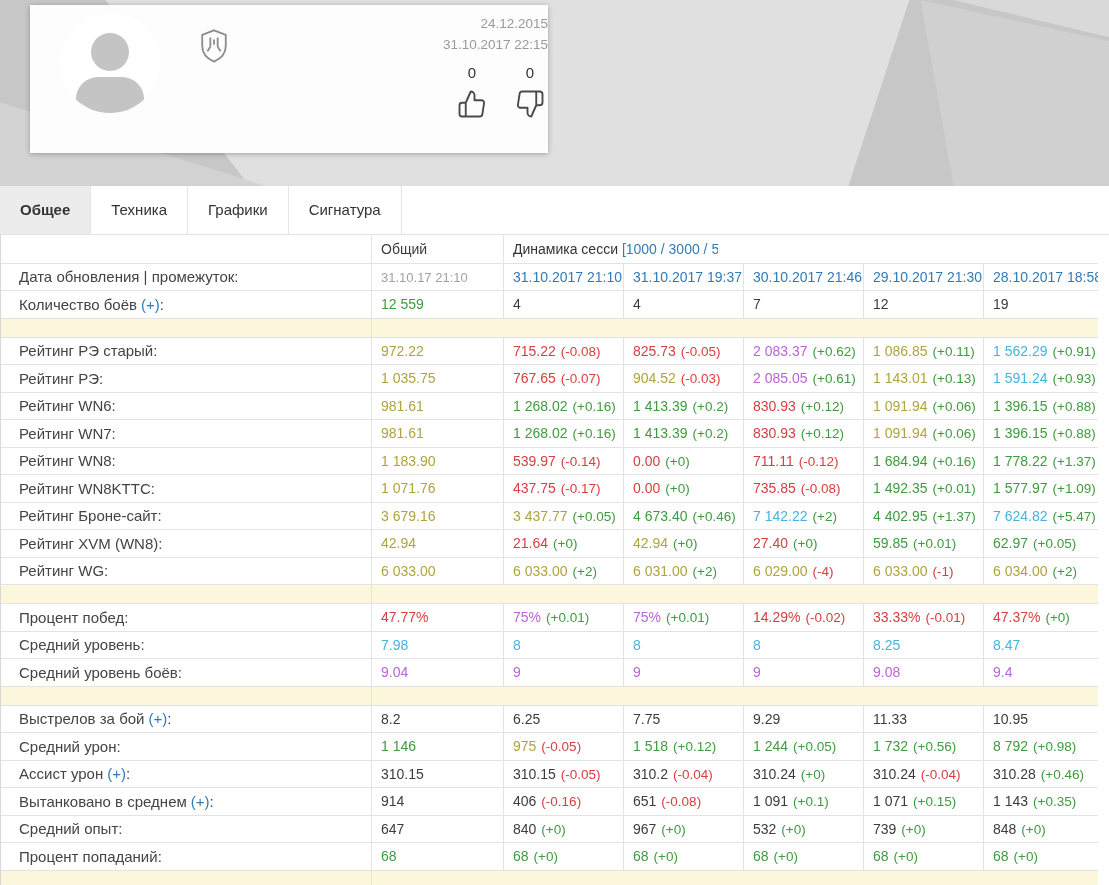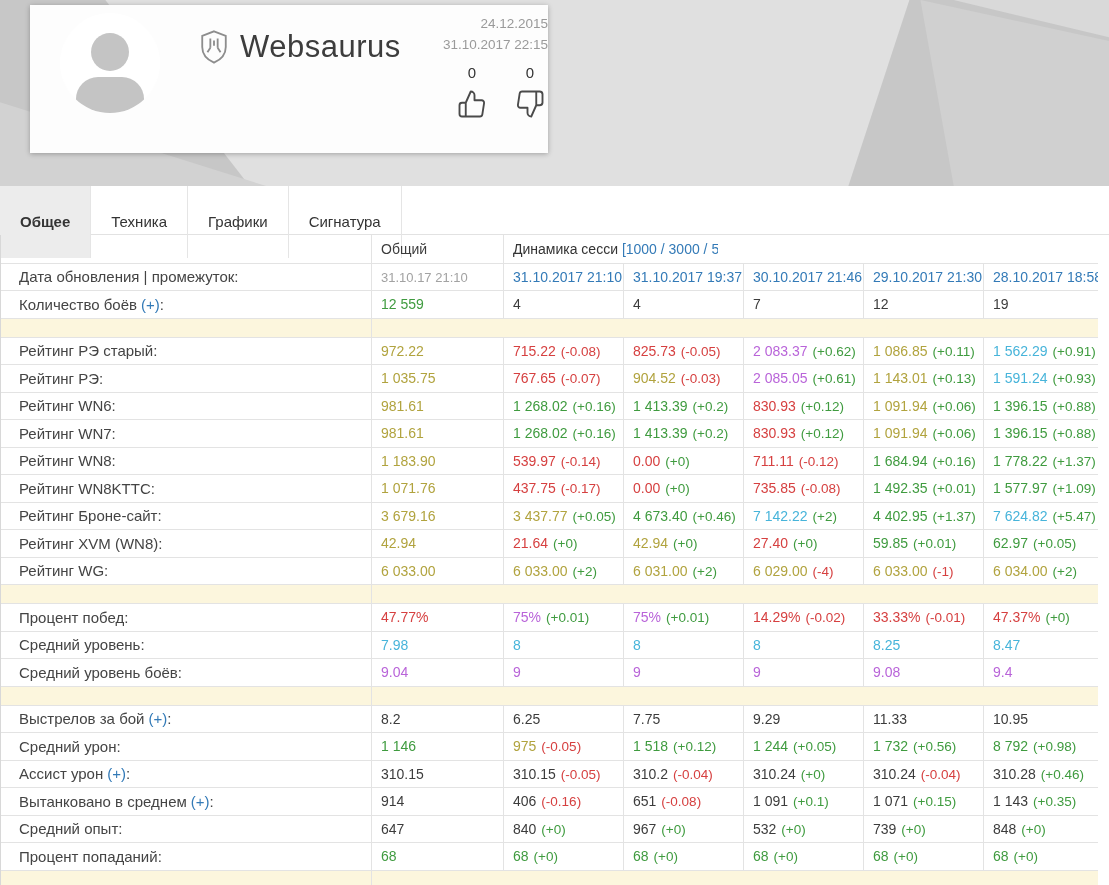--- a/index.html
+++ b/index.html
@@ -29,21 +29,21 @@
   .brand-title{font-size:31px;color:#3d3d3d;letter-spacing:.5px;}
   .card-right{position:absolute;right:0;top:8px;text-align:right;}
   .card-date{font-size:13.5px;color:#9a9a9a;line-height:21px;white-space:nowrap;}
   .votes{display:flex;justify-content:flex-end;gap:22px;margin-top:9px;}
   .vote{width:36px;display:flex;flex-direction:column;align-items:center;gap:8px;}
   .vote-num{font-size:15px;color:#333;}
   .vote svg{display:block;}
   
   .tabs{position:absolute;top:186px;left:0;width:1109px;height:49px;background:#fff;
     display:flex;border-bottom:1px solid #e2e2e2;box-sizing:border-box;}
-  .tab{height:48px;line-height:48px;padding:12px 20px;font-size:15px;color:#333;
+  .tab{height:48px;line-height:48px;padding:0 20px;font-size:15px;color:#333;
     border-right:1px solid #e5e5e5;cursor:pointer;white-space:nowrap;}
   .tab.active{background:var(--tab_active_bg,#ececec);font-weight:bold;}
   
   .table-wrap{position:absolute;top:235px;left:0;width:1098px;height:650px;overflow:hidden;}
   table{border-collapse:collapse;table-layout:fixed;width:1233px;}
   td{box-sizing:border-box;overflow:hidden;white-space:nowrap;}
   tr{border-bottom:1px solid var(--border,#e3e3e3);}
   .label-cell{padding-left:18px;font-size:15px;color:var(--label,#444);border-right:1px solid var(--border,#e3e3e3);border-left:1px solid #d8d8d8;}
   .val-cell{padding-left:9px;font-size:14px;border-right:1px solid var(--border,#e3e3e3);}
   .val-cell.sliver{border-right:none;}
@@ -81,21 +81,20 @@
       <div class="head"></div>
       <div class="body"></div>
     </div>
     <div class="brand">
       <span>
         <svg width="32" height="34" viewBox="0 0 24 26" fill="none" stroke="#8d8d8d" stroke-width="1.4">
           <path d="M12 1 L21 4.5 V13 C21 19 16.5 23 12 25 C7.5 23 3 19 3 13 V4.5 Z"></path>
           <path d="M9.2 6.5 v7 M14.8 6.5 v7 M9.2 13.5 L7 17 M14.8 13.5 L17 17 M12 8 v4"></path>
         </svg>
       </span>
-      <span class="brand-title">Websaurus</span>
     </div>
     <div class="card-right">
       <div class="card-date">24.12.2015</div>
       <div class="card-date">31.10.2017 22:15</div>
       <div class="votes">
         <div class="vote">
           <span class="vote-num">0</span>
           <span>
             <svg width="30" height="30" viewBox="0 0 24 24" fill="none" stroke="#4a4a4a" stroke-width="1.5" stroke-linecap="round" stroke-linejoin="round">
               <path d="M14 9V5a3 3 0 0 0-3-3l-4 9v11h11.28a2 2 0 0 0 2-1.7l1.38-9a2 2 0 0 0-2-2.3zM7 22H4a2 2 0 0 1-2-2v-7a2 2 0 0 1 2-2h3"></path>

